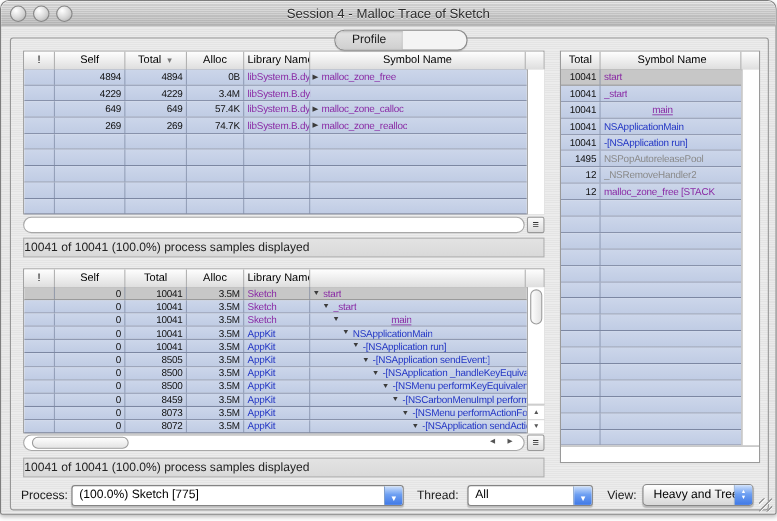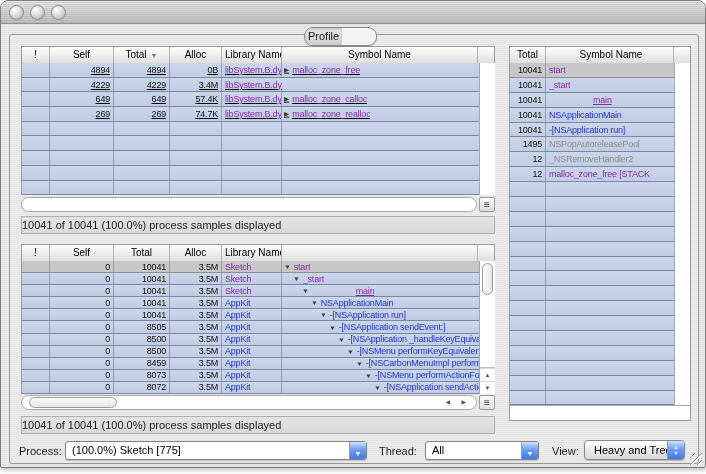--- a/index.html
+++ b/index.html
@@ -13,21 +13,21 @@
     background:linear-gradient(#f5f5f5,#cdcdcd),repeating-linear-gradient(to bottom,#f0f0f0 0 1px,#dcdcdc 1px 2px);
     background-blend-mode:multiply;border-bottom:1px solid #8f8f8f;}
   .lights{position:absolute;left:8px;top:4px;display:flex;gap:6px;}
   .light{width:13px;height:13px;border-radius:50%;border:1px solid #878787;
     background:radial-gradient(circle at 35% 28%,#ffffff,#d6d6d6 55%,#a9a9a9);}
   .title{position:absolute;left:60px;right:60px;top:0;height:22px;line-height:22px;text-align:center;
     font-size:12px;color:#2c2c2c;text-shadow:0 1px 0 rgba(255,255,255,.7);white-space:nowrap;}
   
   .tabs{position:absolute;left:303px;top:26px;height:17px;display:flex;border:1px solid #8b8b8b;
     border-radius:9px;overflow:hidden;z-index:5;background:#f4f4f4;box-shadow:0 1px 1px rgba(0,0,0,.15);}
-  .tab{font-size:11px;line-height:16px;padding:0 3px;color:#1c1c1c;background:linear-gradient(#fcfcfc,#e6e6e6);}
+  .tab{font-size:11px;line-height:16px;padding:0 15px;color:#1c1c1c;background:linear-gradient(#fcfcfc,#e6e6e6);}
   .tab.selected{background:linear-gradient(#e3e3e3,#cfcfcf);box-shadow:inset 0 1px 2px rgba(0,0,0,.18);}
   .tab + .tab{border-left:1px solid #8b8b8b;margin-top:32px;}
   .contentbox{position:absolute;left:8px;top:33px;width:688px;height:428px;border:1px solid #979797;
     border-radius:3px;background:repeating-linear-gradient(to bottom,#ececec 0 1px,#e4e4e4 1px 2px);}
   
   .table{position:absolute;background:#fff;border:1px solid #9a9a9a;box-sizing:border-box;}
   .thead{position:absolute;left:0;top:0;right:0;height:16px;display:flex;
     background:linear-gradient(#fefefe,#dedede);border-bottom:1px solid #9a9a9a;}
   .hcell{box-sizing:border-box;border-right:1px solid #b2b2b2;font-size:10px;line-height:15px;
     text-align:center;color:#000;overflow:hidden;white-space:nowrap;}
@@ -91,20 +91,21 @@
 <body>
 
 <div class="window">
 
   <div class="titlebar">
     <div class="lights">
       <span class="light"></span>
       <span class="light"></span>
       <span class="light"></span>
     </div>
+    <div class="title">Session 4 - Malloc Trace of Sketch</div>
   </div>
 
   <div class="contentbox"></div>
 
   <div class="tabs">
     <div class="tab selected">Profile</div>
     <div class="tab">Chart</div>
   </div>
 
   <div class="table t-profile" style="left:20px;top:45px;width:474px;height:149px">
@@ -568,16 +569,16 @@
     <div class="btn">
       <span>▲</span>
       <span>▼</span>
     </div>
   </div>
 
   <div class="grip"></div>
 </div>
 
 <style>
-  .t-profile .row{height:14.7px;text-decoration:underline;}
+  .t-profile .row{height:14.7px;}
   .t-tree .row{height:12.1px;}
   .t-stack .row{height:14.9px;}
 </style>
 
 </body></html>

